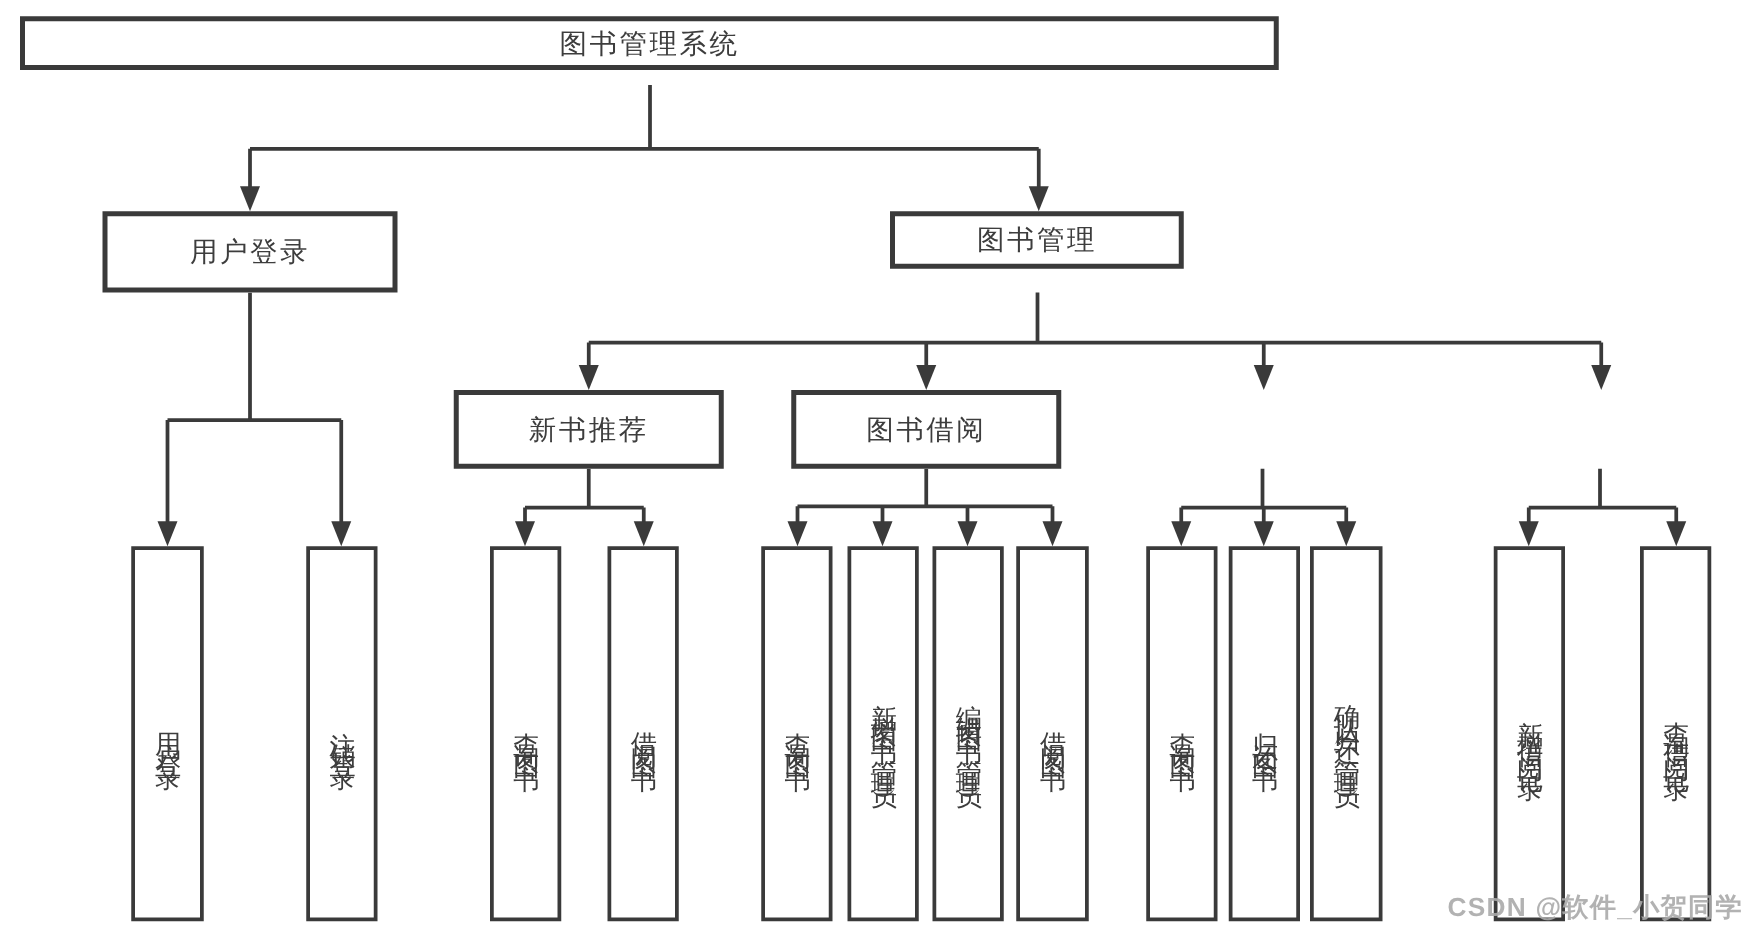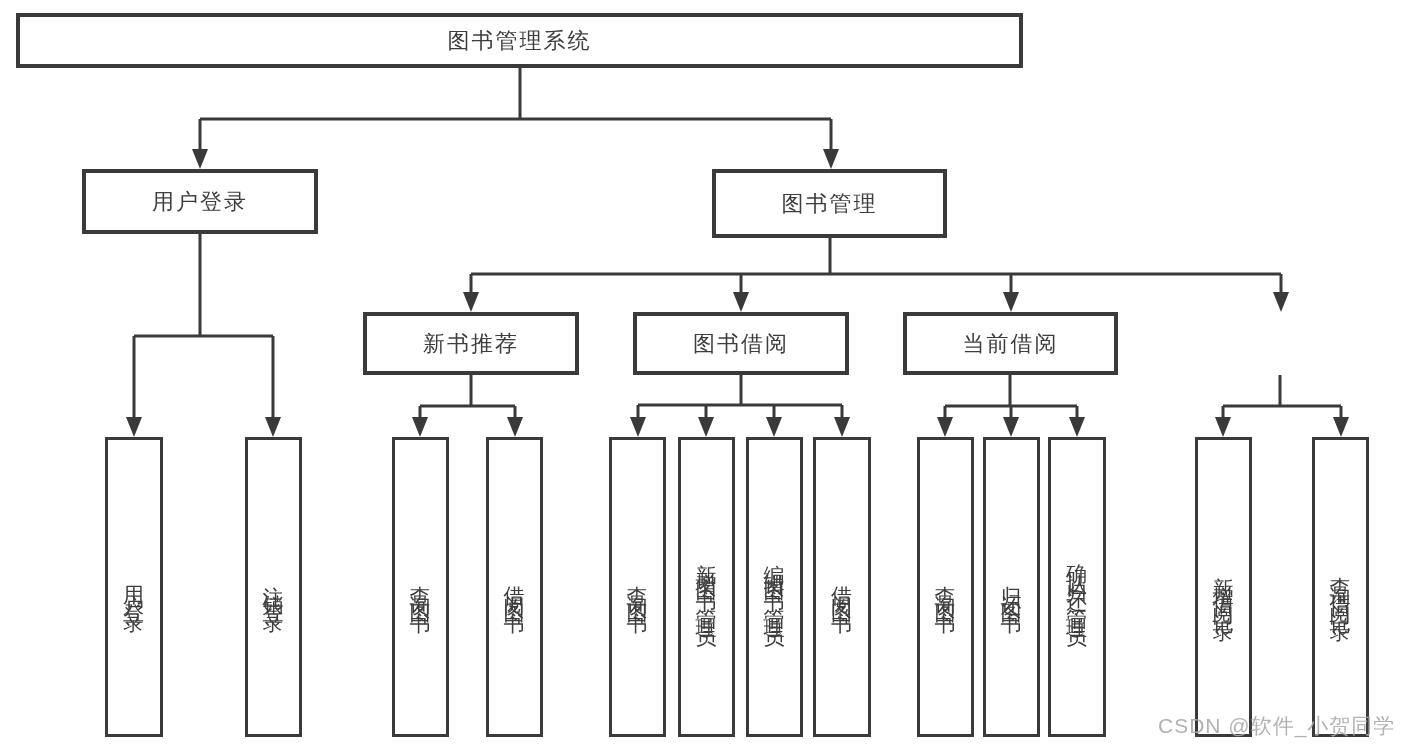--- a/index.html
+++ b/index.html
@@ -56,20 +56,21 @@
   }
   .watermark {
     position: absolute;
     left: 1158px;
     top: 712px;
     font-size: 21px;
     color: rgba(170,170,170,0.9);
     letter-spacing: 1px;
     z-index: 10;
     white-space: nowrap;
+    font-weight: bold;
   }
 </style>
 </head>
 <body>
 
 <div id="stage">
 
   <svg id="wires" viewBox="0 0 1405 747" xmlns="http://www.w3.org/2000/svg">
 
     <g>
@@ -113,28 +114,27 @@
       <polygon points="1069,417 1085,417 1077,437"></polygon>
     </g>
 
     <g>
       <path d="M1280 375 V406 M1223 406 H1341 M1223 406 V420 M1341 406 V420"></path>
       <polygon points="1215,417 1231,417 1223,437"></polygon>
       <polygon points="1333,417 1349,417 1341,437"></polygon>
     </g>
   </svg>
 
-  <div class="node" style="left:16px; top:13px; width:1007px; height:55px;">图书管理系统</div>
+  <div class="node" style="left:16px; top:13px; width:1007px; height:43px;">图书管理系统</div>
 
   <div class="node" style="left:82px; top:169px; width:236px; height:65px;">用户登录</div>
-  <div class="node" style="left:712px; top:169px; width:235px; height:69px;font-family:Liberation Mono, monospace;">图书管理</div>
+  <div class="node" style="left:712px; top:169px; width:235px; height:46px;font-family:Liberation Mono, monospace;">图书管理</div>
 
   <div class="node" style="left:363px; top:312px; width:216px; height:63px;text-align:center;">新书推荐</div>
   <div class="node" style="left:633px; top:312px; width:216px; height:63px;">图书借阅</div>
-  <div class="node" style="left:903px; top:312px; width:215px; height:63px;">当前借阅</div>
 
   <div class="node leaf" style="left:105px; top:437px; width:58px; height:300px;">
     <span>用户登录</span>
     </div>
   <div class="node leaf" style="left:245px; top:437px; width:57px; height:300px;">
     <span>注销登录</span>
     </div>
 
   <div class="node leaf" style="left:392px; top:437px; width:57px; height:300px;">
     <span>查询图书</span>

